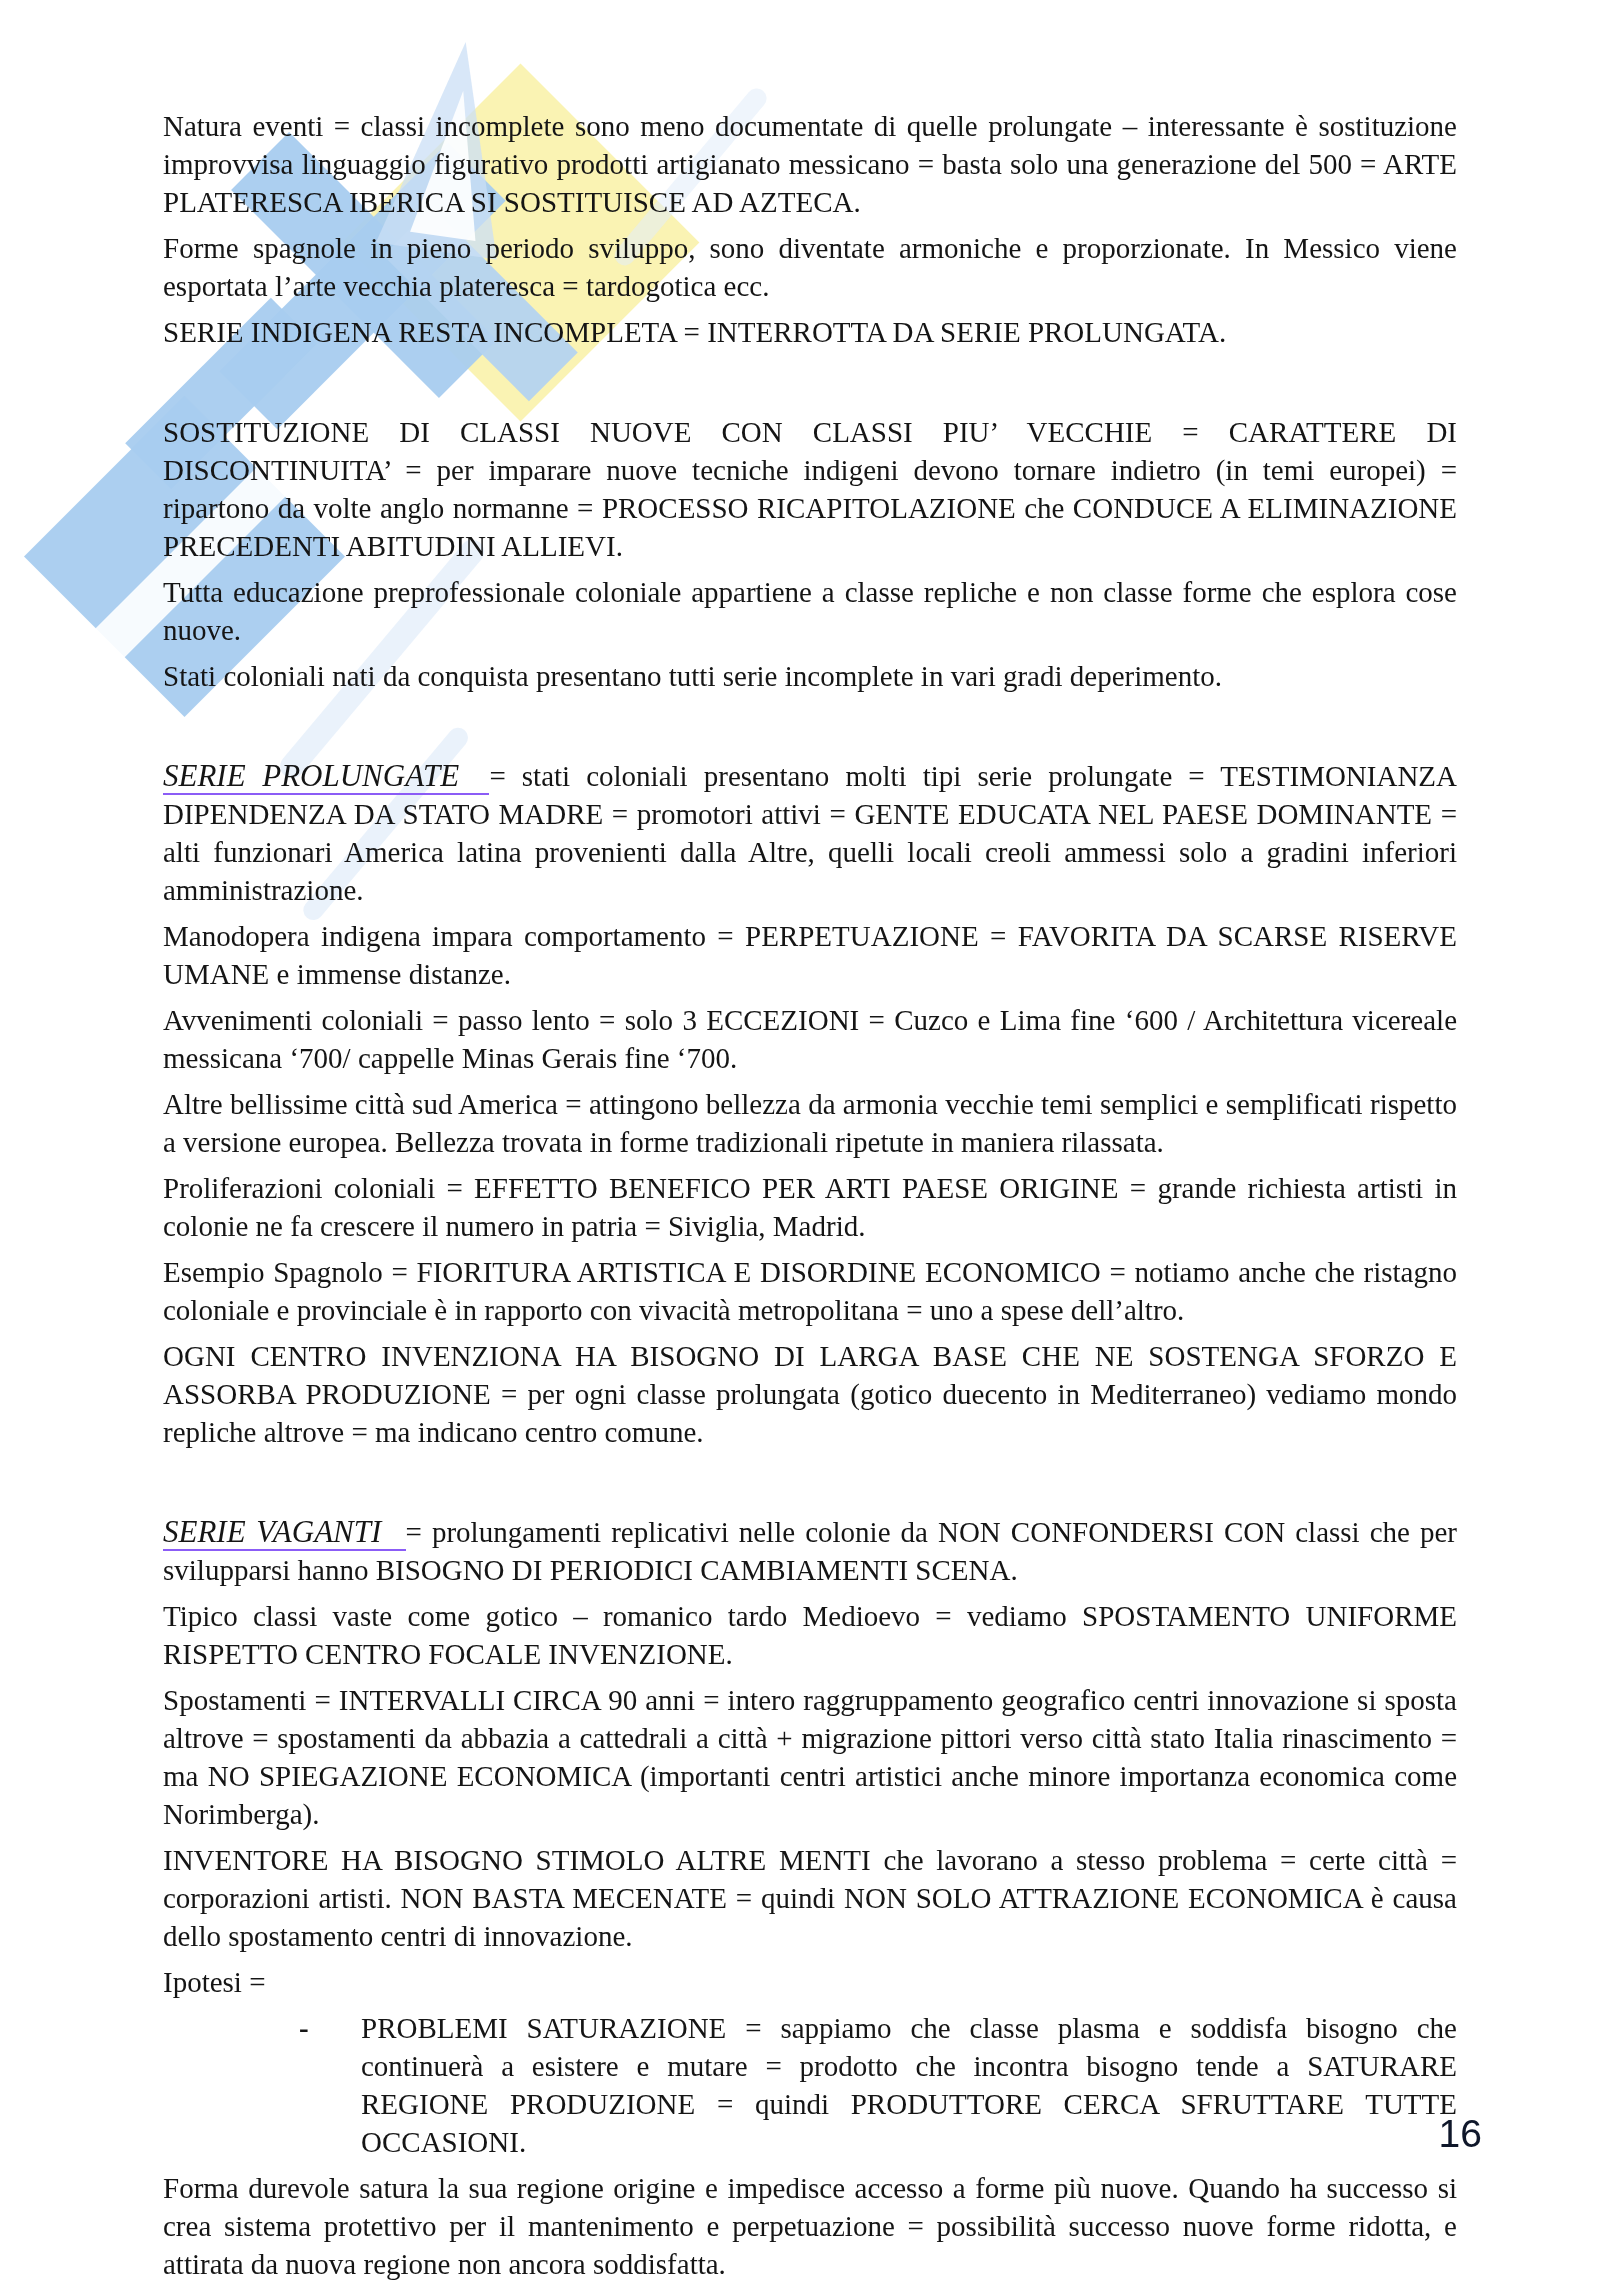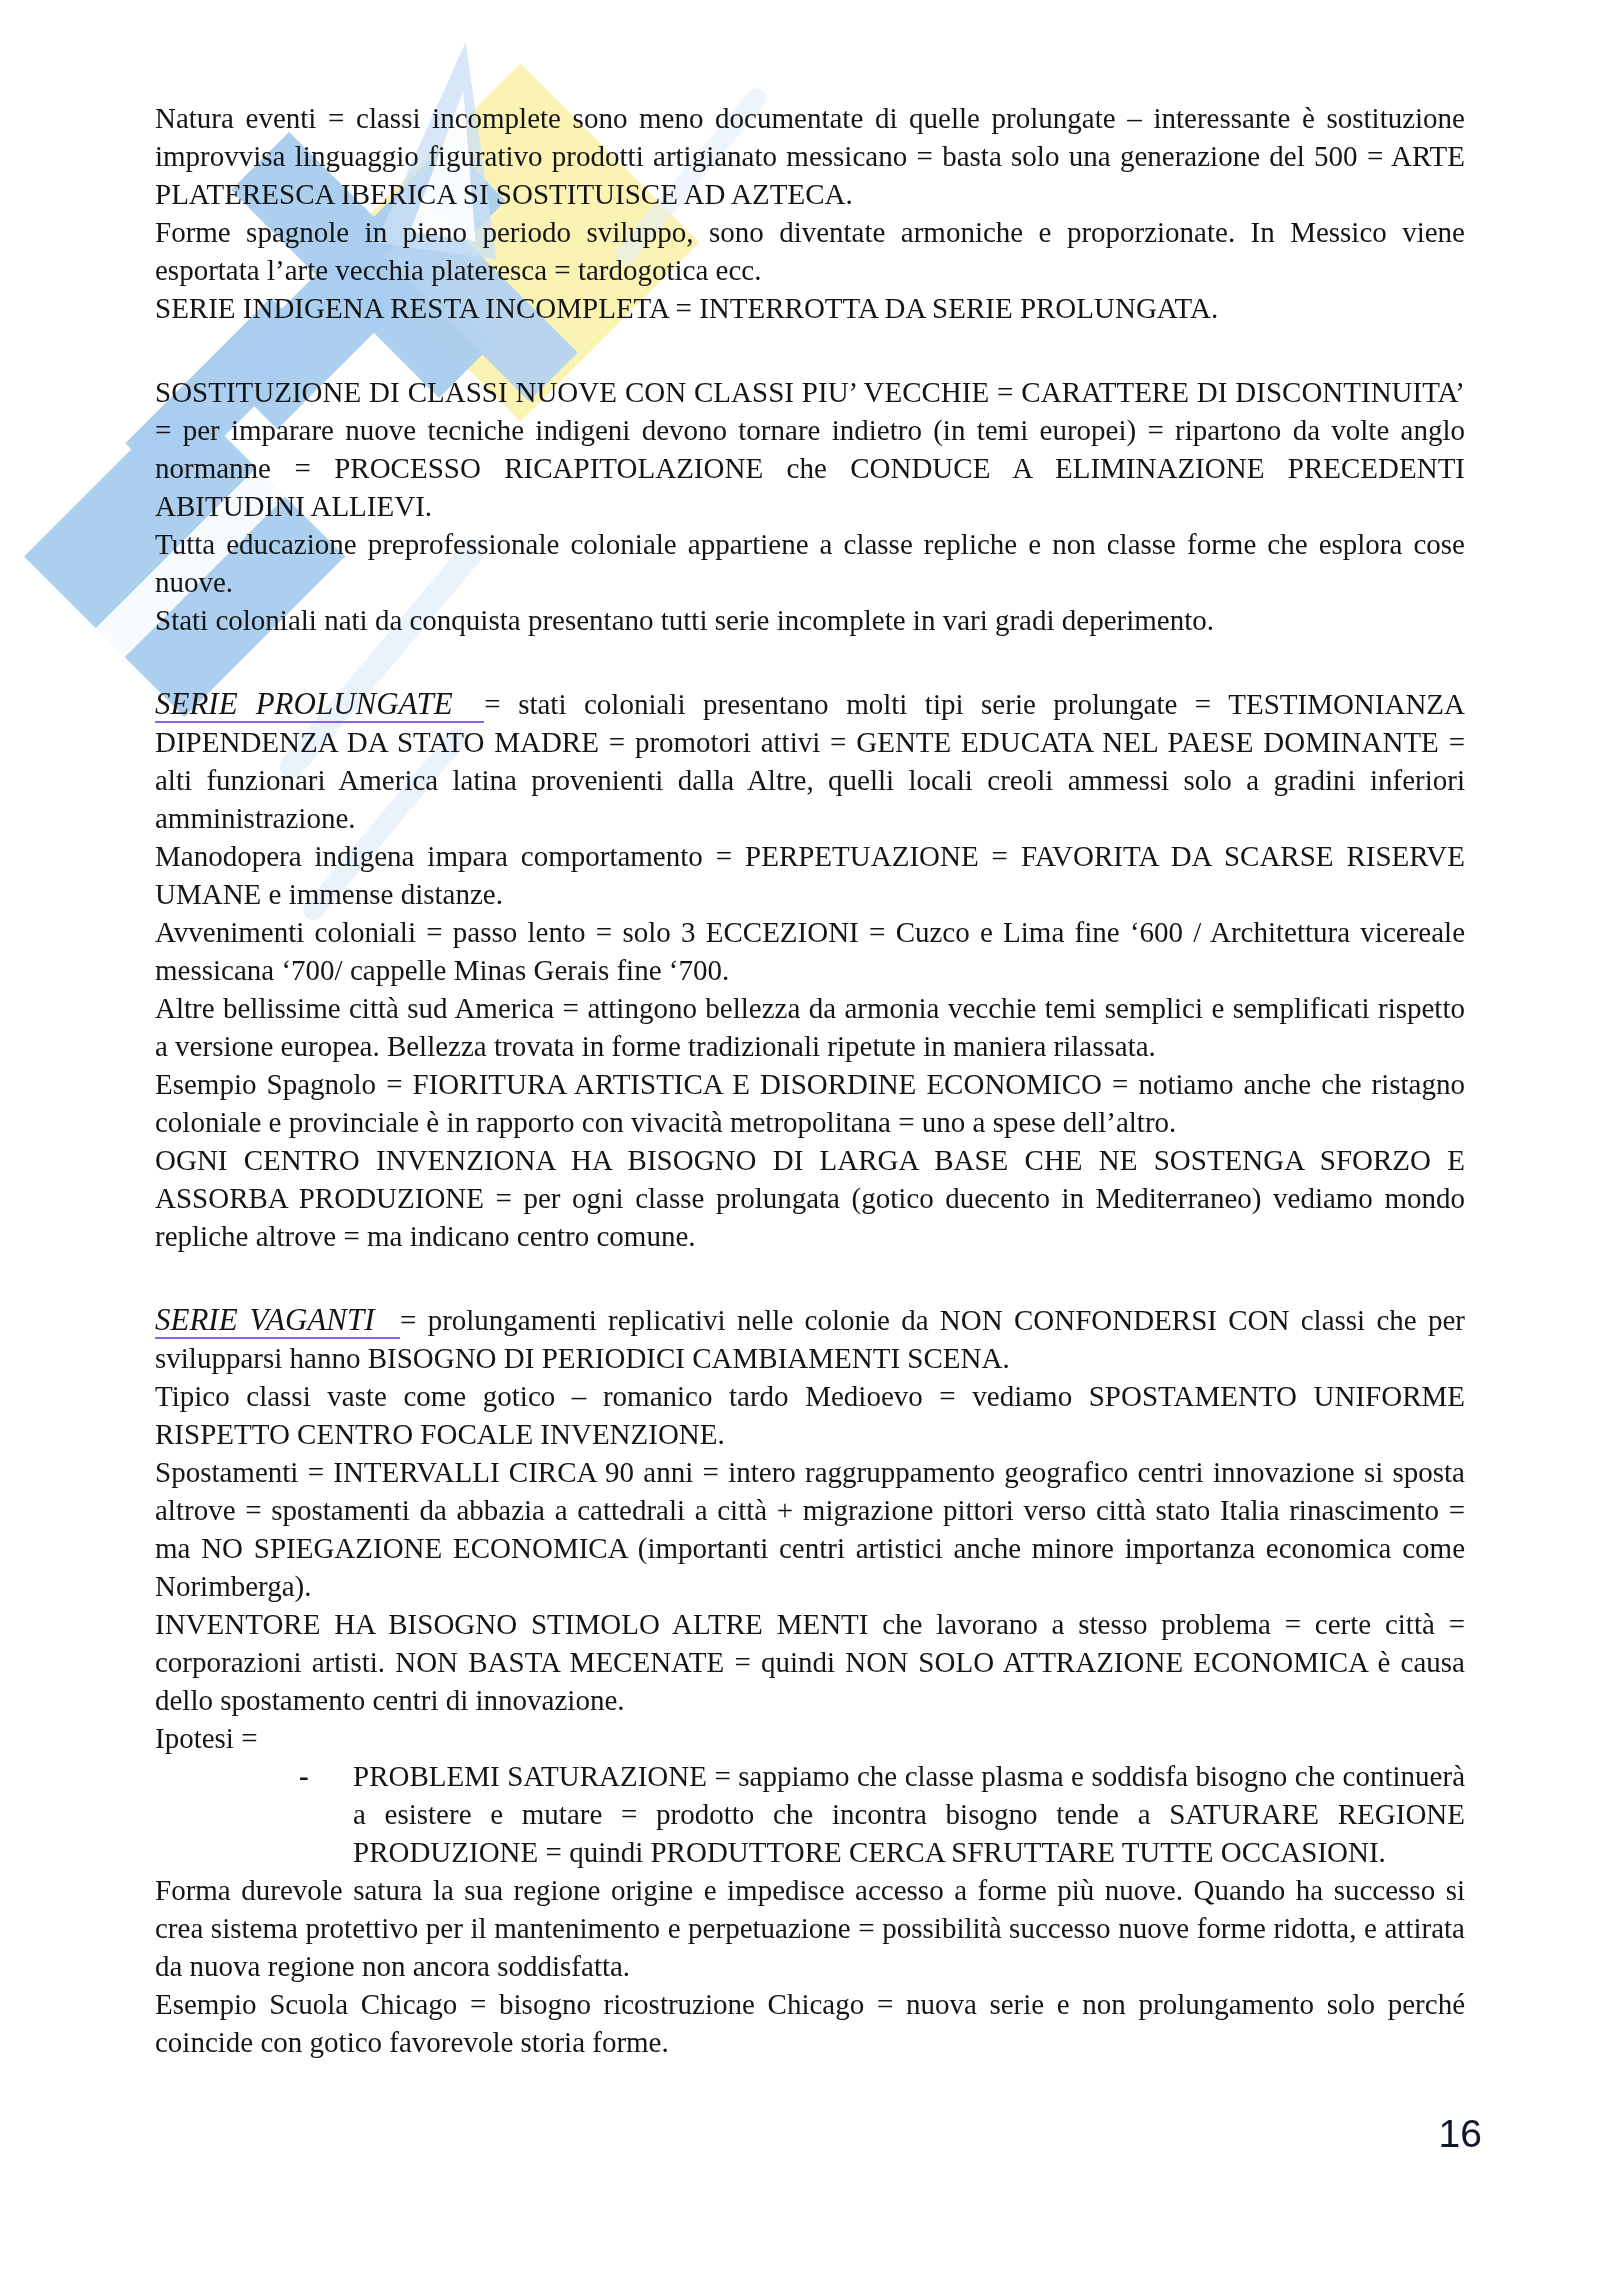--- a/index.html
+++ b/index.html
@@ -51,21 +51,21 @@
   .wm-script.s2{left:263px;top:814px;width:245px;height:19.6px;transform:rotate(-50deg);}
   .wm-script.s3{left:578px;top:167px;width:225px;height:19.6px;transform:rotate(-50deg);}
   
   .content{
     position:absolute;z-index:1;
     left:155px;top:99px;width:1310px;
     font-size:29px;line-height:38px;
     text-align:justify;
     hyphens:none;
   }
-  .content p{margin:0;padding:0;}
+  .content p{margin:8px;padding:0;}
   .gap{height:46px;}
   .lead-heading{
     font-style:italic;
     border-bottom:2px solid #8b5cf6;
     padding-right:13.7px;
     font-size:31px;
   }
   .bullet{position:relative;margin-left:198px;}
   .bullet .dash{position:absolute;left:-54px;top:0;font-weight:bold;}
   .indent1{margin-left:100px;}
@@ -107,20 +107,21 @@
     <p>SOSTITUZIONE DI CLASSI NUOVE CON CLASSI PIU’ VECCHIE = CARATTERE DI DISCONTINUITA’ = per imparare nuove tecniche indigeni devono tornare indietro (in temi europei) = ripartono da volte anglo normanne = PROCESSO RICAPITOLAZIONE che CONDUCE A ELIMINAZIONE PRECEDENTI ABITUDINI ALLIEVI.</p>
     <p>Tutta educazione preprofessionale coloniale appartiene a classe repliche e non classe forme che esplora cose nuove.</p>
     <p>Stati coloniali nati da conquista presentano tutti serie incomplete in vari gradi deperimento.</p>
 
     <div class="gap"></div>
 
     <p><span class="lead-heading">SERIE PROLUNGATE </span><span>= stati coloniali presentano molti tipi serie prolungate = TESTIMONIANZA DIPENDENZA DA STATO MADRE = promotori attivi = GENTE EDUCATA NEL PAESE DOMINANTE = alti funzionari America latina provenienti dalla Altre, quelli locali creoli ammessi solo a gradini inferiori amministrazione.</span></p>
     <p>Manodopera indigena impara comportamento = PERPETUAZIONE = FAVORITA DA SCARSE RISERVE UMANE e immense distanze.</p>
     <p>Avvenimenti coloniali = passo lento = solo 3 ECCEZIONI = Cuzco e Lima fine ‘600 / Architettura vicereale messicana ‘700/ cappelle Minas Gerais fine ‘700.</p>
     <p>Altre bellissime città sud America = attingono bellezza da armonia vecchie temi semplici e semplificati rispetto a versione europea. Bellezza trovata in forme tradizionali ripetute in maniera rilassata.</p>
+    <p>Proliferazioni coloniali = EFFETTO BENEFICO PER ARTI PAESE ORIGINE = grande richiesta artisti in colonie ne fa crescere il numero in patria = Siviglia, Madrid.</p>
     <p>Esempio Spagnolo = FIORITURA ARTISTICA E DISORDINE ECONOMICO = notiamo anche che ristagno coloniale e provinciale è in rapporto con vivacità metropolitana = uno a spese dell’altro.</p>
     <p>OGNI CENTRO INVENZIONA HA BISOGNO DI LARGA BASE CHE NE SOSTENGA SFORZO E ASSORBA PRODUZIONE = per ogni classe prolungata (gotico duecento in Mediterraneo) vediamo mondo repliche altrove = ma indicano centro comune.</p>
 
     <div class="gap"></div>
 
     <p><span class="lead-heading">SERIE VAGANTI </span><span>= prolungamenti replicativi nelle colonie da NON CONFONDERSI CON classi che per svilupparsi hanno BISOGNO DI PERIODICI CAMBIAMENTI SCENA.</span></p>
     <p>Tipico classi vaste come gotico – romanico tardo Medioevo = vediamo SPOSTAMENTO UNIFORME RISPETTO CENTRO FOCALE INVENZIONE.</p>
     <p>Spostamenti = INTERVALLI CIRCA 90 anni = intero raggruppamento geografico centri innovazione si sposta altrove = spostamenti da abbazia a cattedrali a città + migrazione pittori verso città stato Italia rinascimento = ma NO SPIEGAZIONE ECONOMICA (importanti centri artistici anche minore importanza economica come Norimberga).</p>
     <p>INVENTORE HA BISOGNO STIMOLO ALTRE MENTI che lavorano a stesso problema = certe città = corporazioni artisti. NON BASTA MECENATE = quindi NON SOLO ATTRAZIONE ECONOMICA è causa dello spostamento centri di innovazione.</p>
     <p>Ipotesi =</p>

